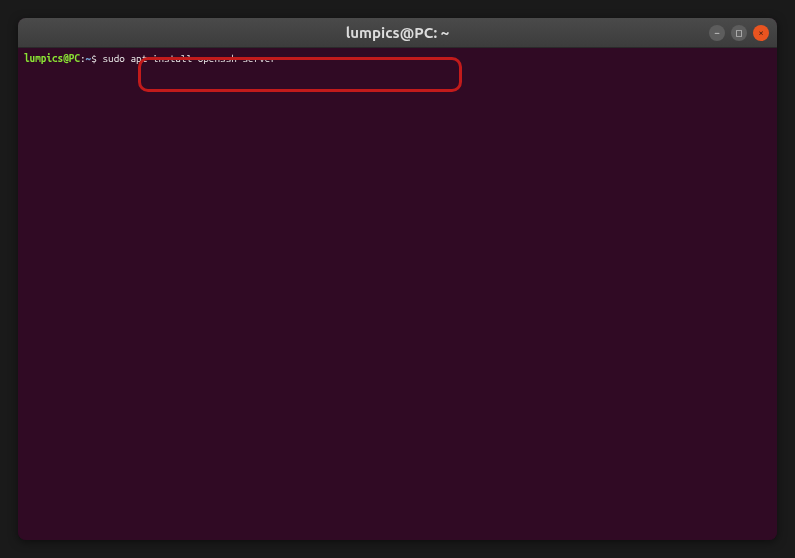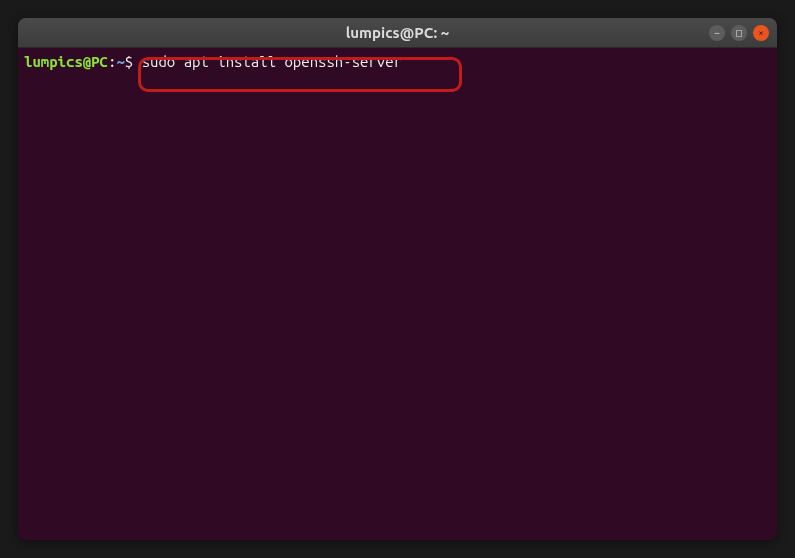--- a/index.html
+++ b/index.html
@@ -80,21 +80,21 @@
       color: #dcdcdc;
       font-family: Ubuntu, sans-serif;
       font-size: 13px;
       padding: 2px 8px;
       cursor: pointer;
     }
     .terminal-body {
       flex: 1;
       background: #300a24;
       padding: 4px 6px;
-      font-size: 15px;
+      font-size: 10px;
       line-height: 1.35;
       color: #eeeeec;
       position: relative;
     }
     .prompt-line {
       white-space: nowrap;
     }
     .prompt-user {
       color: #8ae234;
       font-weight: bold;

